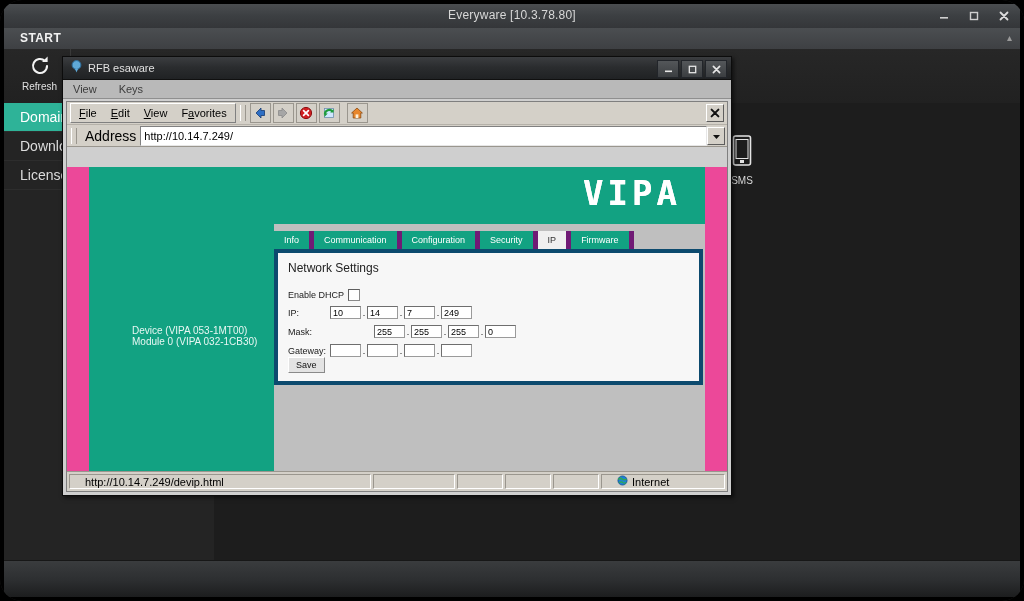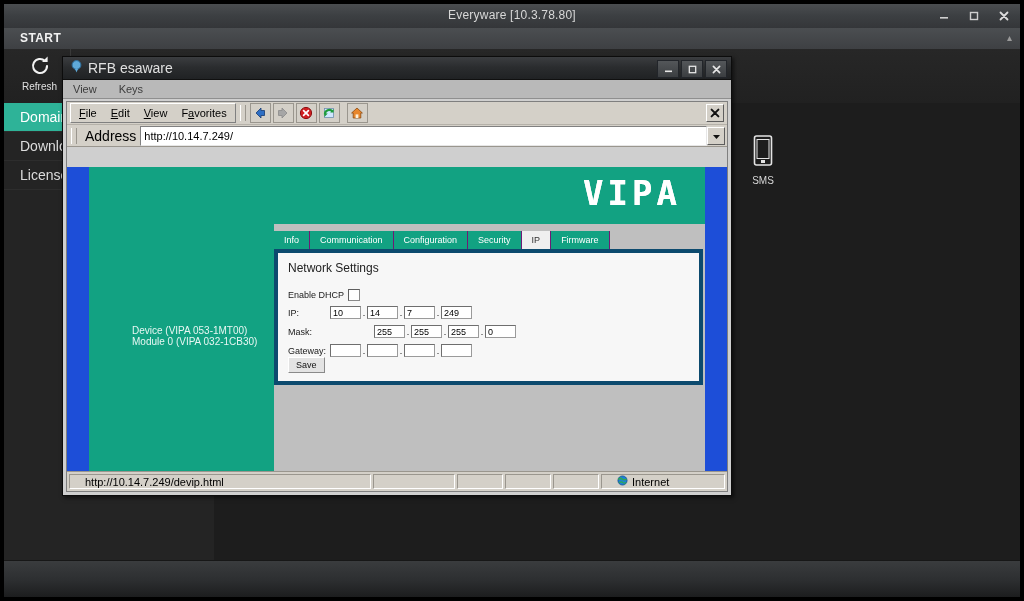--- a/index.html
+++ b/index.html
@@ -2,21 +2,21 @@
 <html style="--accent: #12a282;"><head>
 <meta charset="utf-8">
 <style>
   html, body {
     margin: 0; padding: 0;
     width: 1024px; height: 601px;
     overflow: hidden;
     background: #000;
     font-family: "Liberation Sans", sans-serif;
   }
-  .screen { position: relative; width: 1024px; height: 601px; overflow: hidden; background: #111; }
+  .screen { position: relative; width: 1024px; height: 601px; overflow: hidden; background: #111; border-radius: 22px; }
 
   
   .app-window {
     position: absolute; left: 0; top: 0; width: 1024px; height: 601px;
     background: #1b1b1b;
     border: 4px solid #000;
     box-sizing: border-box;
   }
   .app-titlebar {
     position: absolute; left: 0; top: 0; right: 0; height: 24px;
@@ -105,21 +105,21 @@
     box-shadow: 2px 2px 4px rgba(0,0,0,.55);
     box-sizing: border-box;
   }
   .rfb-titlebar {
     position: relative; height: 22px;
     background: linear-gradient(180deg,#3b3d40 0%,#2a2c2e 48%,#202224 100%);
     border-bottom: 1px solid #101010;
     display: flex; align-items: center;
   }
   .rfb-titlebar .tico { margin: 0 6px 0 8px; }
-  .rfb-title { color: #e0e0e0; font-size: 14px; }
+  .rfb-title { color: #e0e0e0; font-size: 11px; }
   .rfb-winbtns { position: absolute; right: 4px; top: 3px; display: flex; gap: 2px; }
   .rfb-winbtn {
     width: 20px; height: 16px;
     background: linear-gradient(180deg,#54575a,#3b3e41);
     border: 1px solid #22252a;
     display: flex; align-items: center; justify-content: center;
     cursor: default;
   }
 
   .rfb-menubar {
@@ -184,21 +184,21 @@
   }
   .ie-addr-drop {
     position: absolute; right: 2px; top: 2px;
     width: 16px; height: 16px; background: #d4d0c8;
     border: 1px solid #ffffff; border-right-color:#5d5d5d; border-bottom-color:#5d5d5d;
     display: flex; align-items: center; justify-content: center; cursor: default;
   }
 
   .ie-page {
     position: absolute; left: 0; right: 0; top: 65px; bottom: 20px;
-    background: #1d4ed8; overflow: hidden;
+    background: #ec4899; overflow: hidden;
   }
   .vipa-header {
     position: absolute; left: 22px; top: 0; width: 616px; height: 57px;
     background: #12a282;
   }
   .vipa-logo {
     position: absolute; right: 24px; top: 6px;
     color: #ffffff; font-size: 34px; letter-spacing: 4px;
     font-family: "DejaVu Sans Mono", monospace; font-weight: bold;
     line-height: 40px;
@@ -216,21 +216,21 @@
     position: absolute; left: 207px; top: 57px; width: 431px; bottom: 0;
     background: #bfbfbf;
   }
   .vipa-tabs {
     position: absolute; left: 0; top: 7px; height: 18px;
     display: flex; align-items: stretch;
   }
   .vipa-tab {
     background: #12a282; color: #ffffff; font-size: 9px;
     padding: 0 10px; display: flex; align-items: center; cursor: default;
-    border-right: 1px solid #701a75;
+    border-right: 5px solid #701a75;
   }
   .vipa-tab.active { background: #efefef; color: #333333; }
   .vipa-panel {
     position: absolute; left: 0; top: 25px; width: 421px; height: 128px;
     background: #f7f7f7; border: 4px solid #0c4a6e;
   }
   .panel-title { position: absolute; left: 10px; top: 8px; font-size: 12px; color: #222; }
   .form-row { position: absolute; left: 10px; display: flex; align-items: center; font-size: 9px; color: #1a1a1a; }
   .row-label { width: 42px; }
   .ip-fields { display: flex; align-items: center; }
@@ -321,21 +321,21 @@
       </div>
       <div class="nav-item">
         <span>Download</span>
       </div>
       <div class="nav-item">
         <span>Licenses</span>
       </div>
     </div>
 
     <div class="desktop">
-      <div class="desk-icon" style="left:518px; top:31px;">
+      <div class="desk-icon" style="left:497px; top:31px;">
         <span>
           <svg width="24" height="34" viewBox="0 0 24 34">
             <rect x="3.5" y="2" width="17" height="29" rx="2" fill="none" stroke="#e4e4e4" stroke-width="1.6"></rect>
             <rect x="6" y="5.5" width="12" height="19" fill="none" stroke="#e4e4e4" stroke-width="1"></rect>
             <rect x="10" y="26" width="4" height="3" fill="#e4e4e4"></rect>
           </svg>
         </span>
         <span class="lbl">SMS</span>
       </div>
     </div>

